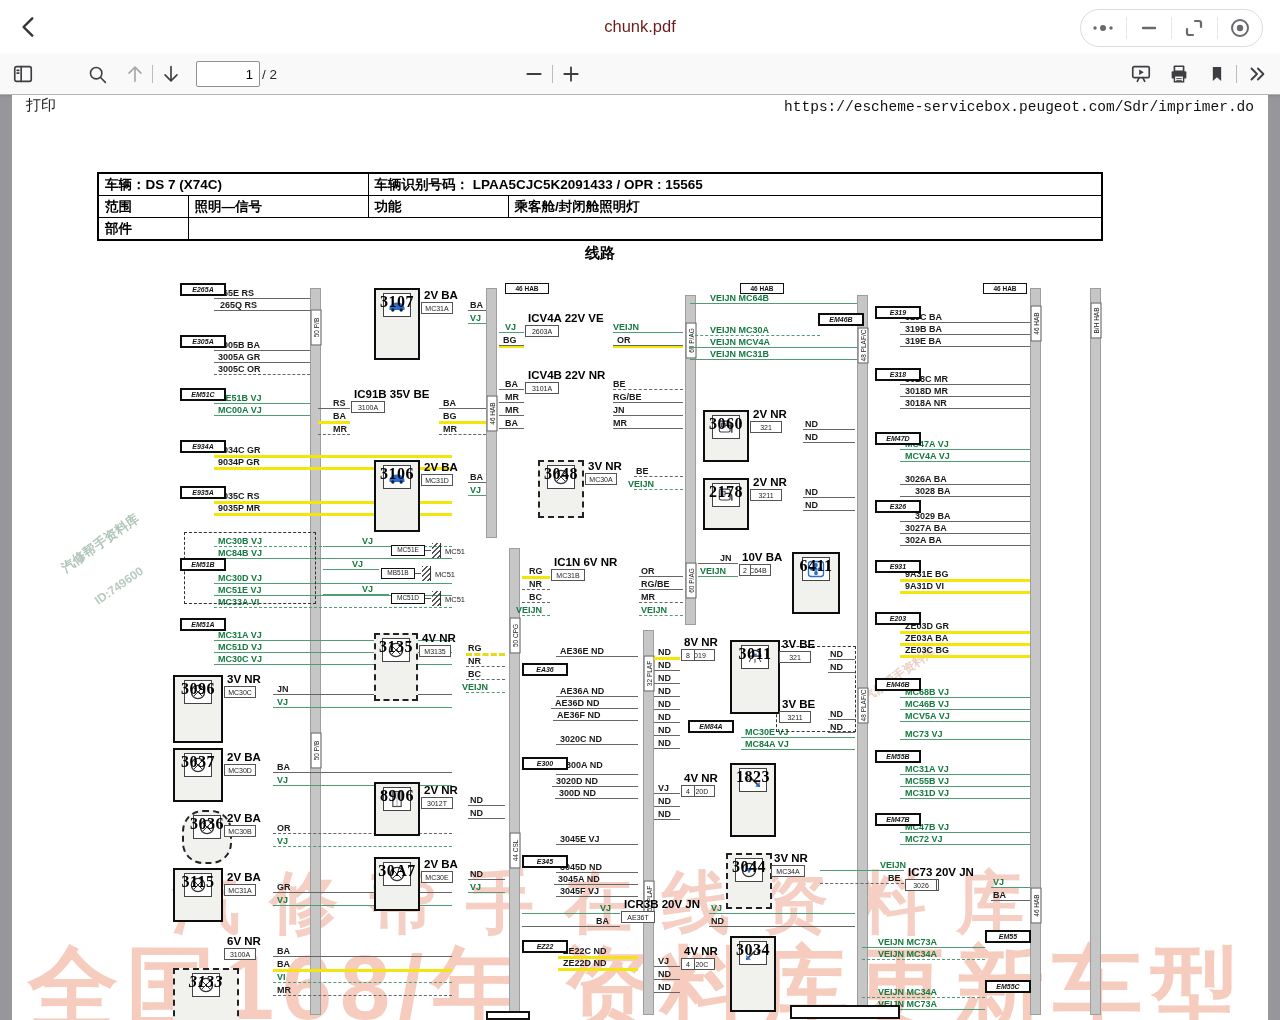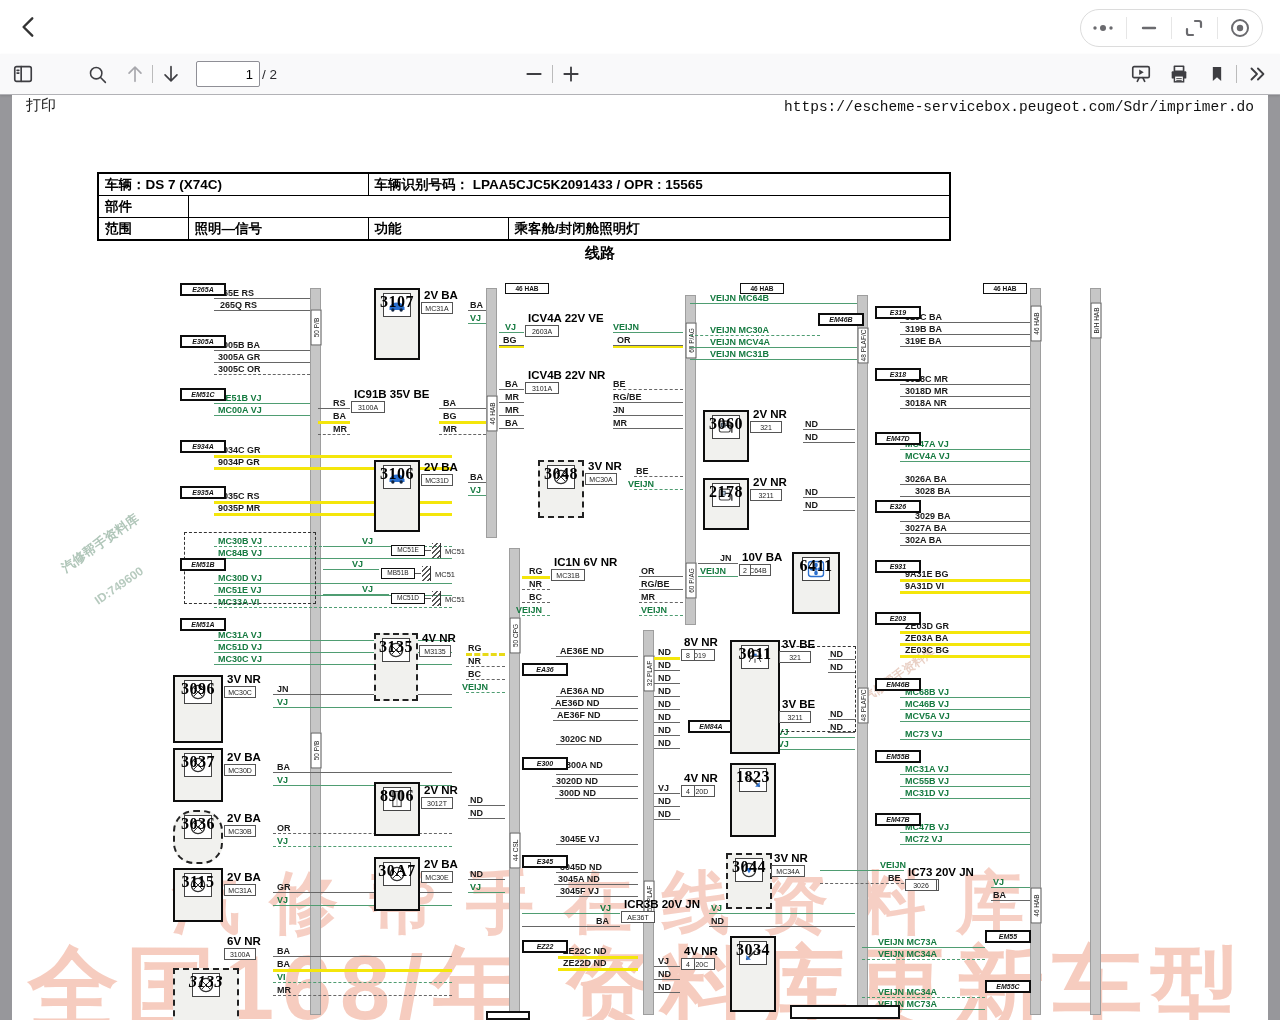--- a/index.html
+++ b/index.html
@@ -18,21 +18,21 @@
   .tsep{position:absolute;top:11px;width:1px;height:18px;background:#bbb}
   .pgin{position:absolute;left:196px;top:7px;width:50px;height:24px;border:1px solid #8f8f96;border-radius:2px;
         font-size:13px;text-align:right;padding:0 6px;background:#fff;font-family:"Liberation Sans",sans-serif}
   .pgtot{position:absolute;left:262px;top:13px;font-size:13.5px;color:#2a2a2e}
   .zsel{position:absolute;left:594px;top:5px;width:166px;height:30px;background:#dededf;border-radius:3px;
         font-size:13.5px;color:#1a1a1a;display:flex;align-items:center;padding:0 12px;cursor:pointer}
   .zsel .zt{flex:1}
   .page{position:absolute;left:12px;top:95px;width:1256px;height:925px;background:#fff}
   .prt{position:absolute;left:26px;top:96px;font-size:15px;color:#222;font-family:"DejaVu Serif",serif}
   .urlt{position:absolute;right:26px;top:99px;font-size:14.5px;color:#111;font-family:"Liberation Mono",monospace}
-  table.info{position:absolute;left:97px;top:172px;width:854px;border-collapse:collapse;
+  table.info{position:absolute;left:97px;top:172px;width:1006px;border-collapse:collapse;
              font-size:13.5px;font-weight:700;color:#000}
   table.info td{border:1px solid #000;height:21px;padding:0 6px;white-space:nowrap}
   table.info{border:2px solid #000}
   .sect{position:absolute;left:97px;top:244px;width:1006px;text-align:center;font-size:15px;font-weight:700;color:#000}
   #dlayer{position:absolute;left:0;top:0;width:1280px;height:1020px;pointer-events:none}
   #dlayer div{position:absolute;box-sizing:border-box}
   .busb{background:#c6c6c6;border:1px solid #9e9e9e}
   .busl{background:#fff;border:1px solid #555;width:36px;height:11px;font-size:6.5px;line-height:9px;
         text-align:center;transform:rotate(-90deg);color:#222;white-space:nowrap}
   .htag{border:1.5px solid #111;background:#fff;width:44px;height:11px;font-size:6.5px;font-weight:700;
@@ -64,20 +64,21 @@
 </style>
 </head>
 <body>
 
 <div class="chrome">
   <div class="back">
     <svg viewBox="0 0 24 24">
       <path class="st" d="M15 4 L7 12 L15 20" style="stroke:#333;stroke-width:2.2"></path>
       </svg>
   </div>
+  <div class="wtitle">chunk.pdf</div>
   <div class="pill">
     <div class="slot">
       <svg width="26" height="10" viewBox="0 0 26 10">
         <circle cx="5" cy="5" r="1.7" fill="#6a6a6e"></circle>
           <circle cx="13" cy="5" r="3" fill="#6a6a6e"></circle>
           <circle cx="21" cy="5" r="1.7" fill="#6a6a6e"></circle>
         </svg>
     </div>
     <div class="slot">
       <svg width="20" height="20" viewBox="0 0 20 20">
@@ -173,28 +174,28 @@
       <col style="width:180px">
       <col style="width:140px">
       <col>
     </colgroup>
   <tbody>
       <tr>
     <td colspan="2">车辆：DS 7 (X74C)</td>
     <td colspan="2">车辆识别号码：   LPAA5CJC5K2091433 / OPR : 15565</td>
   </tr>
   <tr>
-    <td>部件</td>
-    <td colspan="3"></td>
-  </tr>
-  <tr>
     <td>范围</td>
     <td>照明—信号</td>
     <td>功能</td>
     <td>乘客舱/封闭舱照明灯</td>
+  </tr>
+  <tr>
+    <td>部件</td>
+    <td colspan="3"></td>
   </tr>
 </tbody>
   </table>
 <div class="sect">线路</div>
 
 <div id="dlayer">
     <div class="wmb" style="left: 172px; top: 858px; font-size: 68px; color: rgba(232, 128, 100, 0.38); letter-spacing: 30px;">汽修帮手在线资料库</div>
     <div class="wmb" style="left: 28px; top: 928px; font-size: 90px; color: rgba(236, 142, 112, 0.45); letter-spacing: 8px;">全国168/年 资料库更新车型</div>
     <div class="wmr" style="left: 58px; top: 562px; font-size: 13px; color: rgba(110, 150, 125, 0.55); transform: rotate(-35deg);">汽修帮手资料库</div>
     <div class="wmr" style="left: 92px; top: 596px; font-size: 12px; color: rgba(110, 150, 125, 0.5); transform: rotate(-35deg);">ID:749600</div>
@@ -612,21 +613,21 @@
     </div>
     <div class="comp s" style="left: 173px; top: 748px; width: 50px; height: 54px;">
       <div class="cic">
         <svg viewBox="0 0 24 24">
           <circle cx="12" cy="12" r="8" fill="none" stroke="#333" stroke-width="1.5"></circle>
           <path d="M7 7 L17 17 M17 7 L7 17" stroke="#333" stroke-width="1.2"></path>
         </svg>
       </div>
       <div class="cnum">3037</div>
     </div>
-    <div class="comp d" style="left: 173px; top: 810px; width: 50px; height: 54px; border-radius: 21px;">
+    <div class="comp d" style="left: 182px; top: 810px; width: 50px; height: 54px; border-radius: 21px;">
       <div class="cic">
         <svg viewBox="0 0 24 24">
           <circle cx="12" cy="12" r="8" fill="none" stroke="#333" stroke-width="1.5"></circle>
           <path d="M7 7 L17 17 M17 7 L7 17" stroke="#333" stroke-width="1.2"></path>
         </svg>
       </div>
       <div class="cnum">3036</div>
     </div>
     <div class="comp s" style="left: 173px; top: 868px; width: 50px; height: 54px;">
       <div class="cic">
@@ -708,21 +709,21 @@
           <rect x="3" y="3" width="18" height="18" rx="3" fill="#fff" stroke="#2a6fce" stroke-width="1.6"></rect>
           <circle cx="12" cy="12" r="2" fill="#2a6fce"></circle>
           <ellipse cx="12" cy="7.2" rx="2.2" ry="2.8" fill="#2a6fce"></ellipse>
           <ellipse cx="12" cy="16.8" rx="2.2" ry="2.8" fill="#2a6fce"></ellipse>
           <ellipse cx="7.2" cy="12" rx="2.8" ry="2.2" fill="#2a6fce"></ellipse>
           <ellipse cx="16.8" cy="12" rx="2.8" ry="2.2" fill="#2a6fce"></ellipse>
         </svg>
       </div>
       <div class="cnum">6411</div>
     </div>
-    <div class="comp s" style="left: 730px; top: 640px; width: 50px; height: 114px;">
+    <div class="comp s" style="left: 730px; top: 640px; width: 50px; height: 74px;">
       <div class="cic">
         <svg viewBox="0 0 24 24">
           <path d="M4 20 L15 9" stroke="#333" stroke-width="2"></path>
           <path d="M16 8 l3 -4 M17 9.5 l5 -1 M16.5 11 l4 2.5" stroke="#333" stroke-width="1"></path>
           <path d="M4 20 l5.5 0 l-5.5 -5.5 z" fill="#2a6fce"></path>
         </svg>
       </div>
       <div class="cic">
         <svg viewBox="0 0 24 24" style="transform:scaleX(-1)">
           <path d="M4 20 L15 9" stroke="#333" stroke-width="2"></path>

